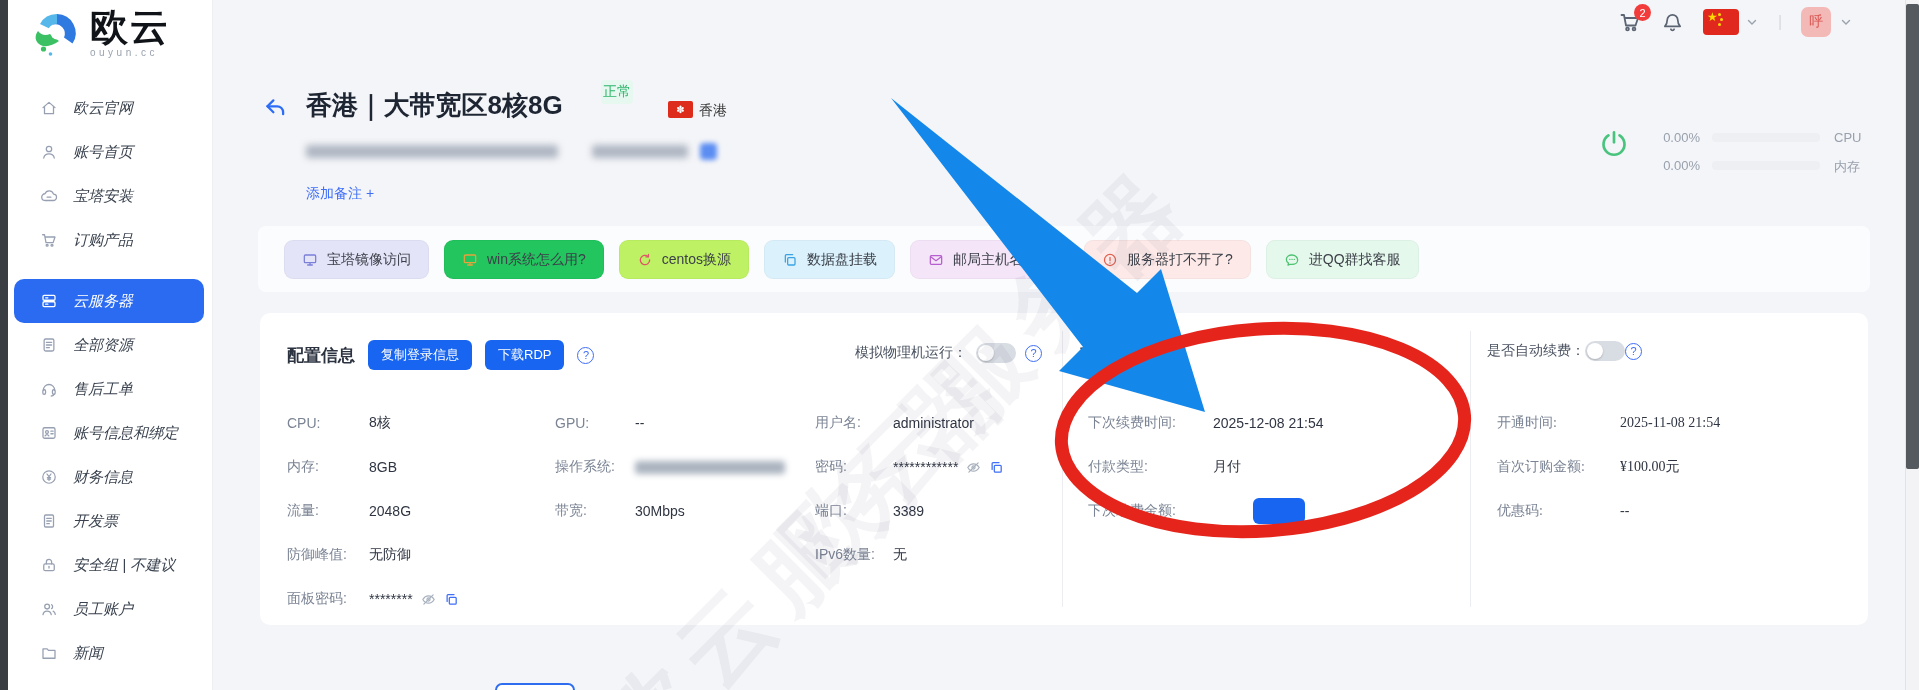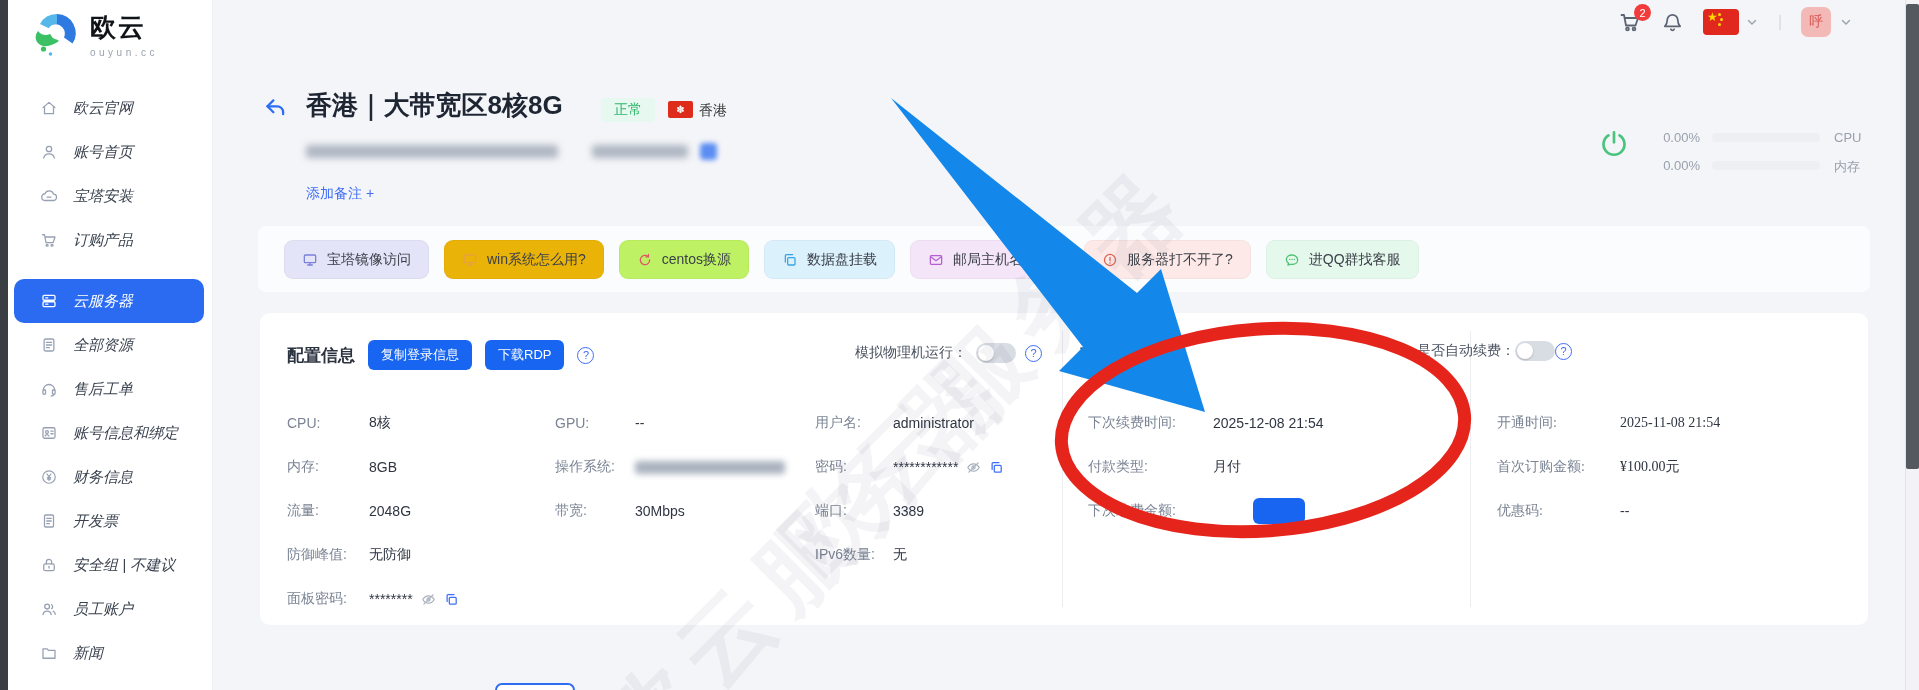--- a/index.html
+++ b/index.html
@@ -8,62 +8,62 @@
 
   
   .left-edge { position:absolute; left:0; top:0; width:8px; height:690px; background:#3a3d42; z-index:20; }
   .scroll-track { position:absolute; left:1905px; top:0; width:14px; height:690px; background:#f3f3f5; border-left:1px solid #e3e3e7; z-index:30; }
   .scroll-thumb { position:absolute; left:0; top:4px; width:13px; height:465px; background:#54585f; border-radius:2px; }
 
   
   .sidebar { position:absolute; left:8px; top:0; width:205px; height:690px; background:#fff; border-right:1px solid #eef0f3; z-index:10; }
   .logo { display:flex; align-items:flex-start; padding:9px 0 0 22px; height:86px; }
   .logo-txt { margin-left:8px; }
-  .logo-name { font-size:26px; font-weight:bold; color:#101418; letter-spacing:2px; line-height:36px; }
+  .logo-name { font-size:38px; font-weight:bold; color:#101418; letter-spacing:2px; line-height:36px; }
   .logo-domain { font-size:10px; color:#9aa2ae; letter-spacing:3.5px; margin-top:2px; }
   .nav-item { height:44px; display:flex; align-items:center; gap:15px; padding-left:32px; font-size:15px; color:#39424e; cursor:pointer;font-style:italic; }
   .nav-item .nicon { width:18px; height:18px; color:#97a0b2; display:flex; }
   .nav-item.active { background:#2a6bf2; color:#fff; border-radius:10px; margin:17px 8px 0 6px; padding-left:26px; }
   .nav-item.active .nicon { color:#fff; }
 
   
   .topbar { position:absolute; left:1618px; top:7px; display:flex; align-items:center; gap:19px; z-index:15; }
   .tb-ic { color:#5b6472; display:flex; cursor:pointer; position:relative; }
   .cart-badge { position:absolute; top:-6px; right:-9px; background:#f23c3c; color:#fff; font-size:11px; min-width:17px; height:17px; border-radius:9px; display:flex; align-items:center; justify-content:center; padding:0 4px; }
   .flag-cn { width:36px; height:26px; background:#e0281e; border-radius:4px; position:relative; cursor:pointer; }
   .flag-cn .star { position:absolute; left:4px; top:1px; color:#ffd900; font-size:12px; }
   .flag-cn .dot { position:absolute; width:3px; height:3px; background:#ffd900; border-radius:50%; }
   .chev { color:#9aa2ad; display:flex; cursor:pointer; }
   .tb-div { color:#d6d9de; font-size:16px; }
   .avatar { width:30px; height:30px; border-radius:7px; background:#f3b9b7; color:#d9534f; font-size:14px; display:flex; align-items:center; justify-content:center; cursor:pointer; }
 
   
   .back-btn { position:absolute; left:262px; top:96px; color:#2b6df6; cursor:pointer; }
   .page-title { position:absolute; left:306px; top:88px; font-size:26px; font-weight:600; color:#1f2633; }
-  .status-badge { position:absolute; left:601px; top:98px; background:#e6f8ef; color:#2fb56b; font-size:14px; padding:3px 13px; border-radius:4px; }
+  .status-badge { position:absolute; left:601px; top:80px; background:#e6f8ef; color:#2fb56b; font-size:14px; padding:3px 2px; border-radius:4px; }
   .flag-hk { position:absolute; left:668px; top:101px; width:25px; height:17px; background:#dd2b1c; border-radius:2px; color:#fff; font-size:10px; display:flex; align-items:center; justify-content:center; }
   .region-txt { position:absolute; left:699px; top:102px; font-size:14px; color:#333; }
   .blur-row { position:absolute; left:306px; top:143px; display:flex; align-items:center; gap:34px; }
   .blur-bar { height:13px; background:#aeb6c2; border-radius:3px; filter:blur(3.5px); }
   .blur-ic { width:17px; height:17px; background:#5b8df2; border-radius:4px; filter:blur(2.5px); margin-left:-22px; }
   .add-note { position:absolute; left:306px; top:185px; font-size:14px; color:#3f6ef7; cursor:pointer; }
 
   
   .power-ic { position:absolute; left:1597px; top:127px; color:#49c47e; cursor:pointer; }
   .pct { position:absolute; width:52px; text-align:right; font-size:13px; color:#98a1ad; }
   .meter { position:absolute; left:1712px; width:108px; height:9px; background:#edeff3; border-radius:4px; }
   .meter-lb { position:absolute; left:1834px; font-size:13px; color:#98a1ad; }
 
   
   .tags-panel { position:absolute; left:258px; top:226px; width:1612px; height:66px; background:#fbfcfe; border-radius:8px; z-index:2; }
   .tags-row { display:flex; gap:15px; padding:14px 0 0 26px; }
   .tag { height:39px; border-radius:9px; display:inline-flex; align-items:center; gap:9px; padding:14px 17px; font-size:14px; color:#3c4049; cursor:pointer; border:1px solid rgba(0,0,0,0.03); }
   .tag .ticon { display:flex; }
   .t0 { background:#e4e4f8; } .t0 .ticon{color:#7a7fd9;}
-  .t1 { background:#eab308; } .t1 .ticon{color:#e8a23d;}
+  .t1 { background:#22c55e; } .t1 .ticon{color:#e8a23d;}
   .t2 { background:#bef264; } .t2 .ticon{color:#e05668;}
   .t3 { background:#dbf1fc; } .t3 .ticon{color:#3aa3e3;}
   .t4 { background:#f4e5f8; } .t4 .ticon{color:#b75fd0;}
   .t5 { background:#fdeae8; } .t5 .ticon{color:#e06050;}
   .t6 { background:#e5f8ec; } .t6 .ticon{color:#4cc270;}
 
   
   .card { position:absolute; left:260px; top:313px; width:1608px; height:312px; background:#fff; border-radius:10px; z-index:2; }
   .vdiv { position:absolute; top:18px; bottom:18px; width:1px; background:#ecedf1; }
   .sec-title { font-size:17px; font-weight:600; color:#2c3340; }
@@ -75,21 +75,21 @@
   .toggle .knob { position:absolute; left:2px; top:2px; width:16px; height:16px; background:#fff; border-radius:50%; box-shadow:0 1px 2px rgba(0,0,0,.2); }
   .fcol { position:absolute; top:88px; }
   .frow { height:44px; display:flex; align-items:center; font-size:14px; }
   .lbl { color:#7b8494; flex:none; }
   .val { color:#2f3542; display:flex; align-items:center; gap:7px; }
   .wA { width:82px; } .wB { width:80px; } .wC { width:78px; } .wP { width:125px; } .wR { width:123px; }
   .ic-eye { color:#a7b0bd; display:flex; cursor:pointer; }
   .ic-copy { color:#3f6ef7; display:flex; cursor:pointer; }
   .os-blur { width:150px; height:13px; background:#aab3bf; border-radius:3px; filter:blur(3px); }
   .pay-head { position:absolute; left:820px; top:29px; }
-  .renew-head { position:absolute; left:1157px; top:28px; display:flex; align-items:center; font-size:14px; color:#4a5260; }
+  .renew-head { position:absolute; left:1227px; top:28px; display:flex; align-items:center; font-size:14px; color:#4a5260; }
   .mini-btn { width:52px; height:26px; background:#1765f0; border-radius:6px; margin-left:40px; cursor:pointer; }
 
   
   .cut-btn { position:absolute; left:495px; top:683px; width:80px; height:30px; background:#fff; border:2px solid #2e6cf0; border-radius:7px; z-index:4; }
 
   
   .watermark { position:absolute; font-size:92px; letter-spacing:14px; color:rgba(50,60,85,0.055); transform:rotate(-45deg); transform-origin:0 0; white-space:nowrap; z-index:3; pointer-events:none; font-weight:bold; }
   .wm1 { left:755px; top:515px; }
   .wm2 { left:575px; top:700px; }
   .annot { position:absolute; left:0; top:0; z-index:12; pointer-events:none; }

